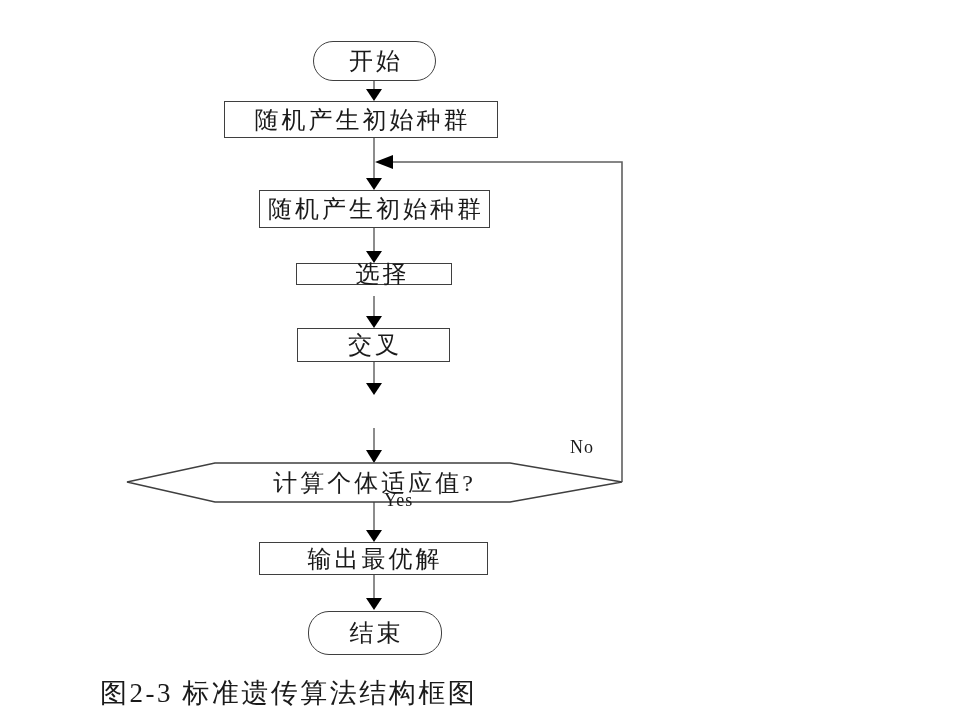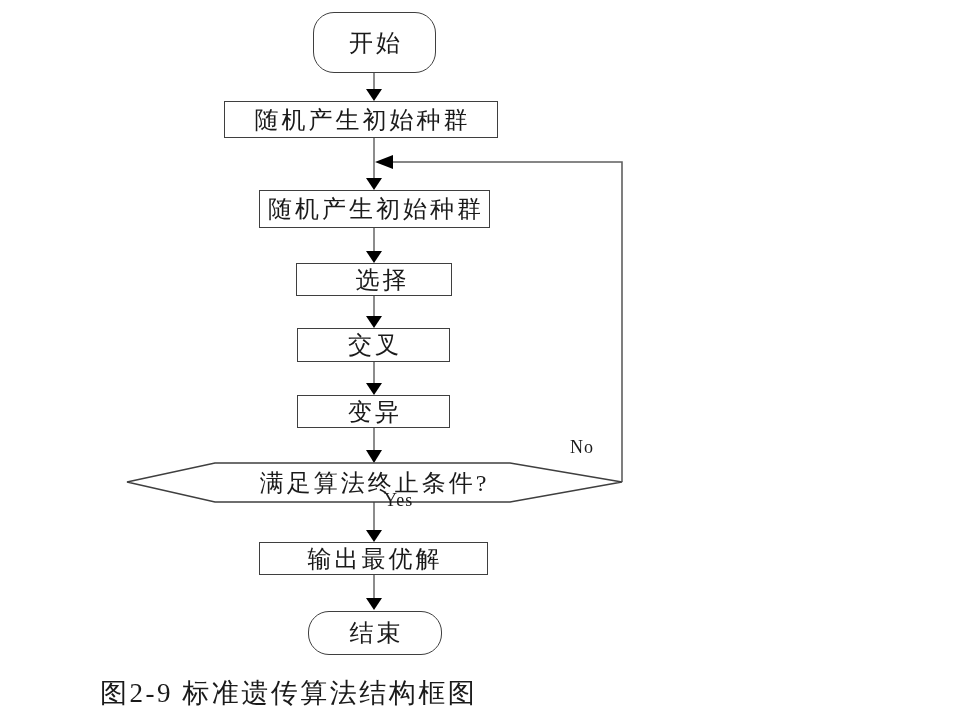--- a/index.html
+++ b/index.html
@@ -93,37 +93,36 @@
     <polygon class="head" points="366,383 382,383 374,395"></polygon>
     <polygon class="head" points="366,450 382,450 374,463"></polygon>
     <polygon class="head" points="366,530 382,530 374,542"></polygon>
     <polygon class="head" points="366,598 382,598 374,610"></polygon>
 
     <polygon class="head" points="393,155 393,169 375,162"></polygon>
 
     <polygon class="hex" points="127,482 215,463 510,463 622,482 510,502 215,502"></polygon>
   </svg>
 
-  <div class="node stadium" style="left:313px; top:12px; width:123px; height:61px;">开始</div>
+  <div class="node stadium" style="left:313px; top:41px; width:123px; height:40px;">开始</div>
 
   <div class="node" style="left:224px; top:101px; width:274px; height:37px;">随机产生初始种群</div>
 
   <div class="node" style="left:259px; top:190px; width:231px; height:38px;">随机产生初始种群</div>
 
-  <div class="node" style="left:296px; top:263px; width:156px; height:33px;padding-left:14px;">选择</div>
+  <div class="node" style="left:296px; top:263px; width:156px; height:22px;padding-left:14px;">选择</div>
 
   <div class="node" style="left:297px; top:328px; width:153px; height:34px;text-align:center;">交叉</div>
 
-  <div class="node" style="left:297px; top:395px; width:153px; height:33px;">变异</div>
 
-  <div class="hex-label">满足算法终止条件?</div>
+  <div class="hex-label">计算个体适应值?</div>
 
   <div class="edge-label no">No</div>
 
   <div class="edge-label yes">Yes</div>
 
   <div class="node stadium" style="left:308px; top:611px; width:134px; height:44px;">结束</div>
 
   <div class="node" style="left:259px; top:542px; width:229px; height:33px;">输出最优解</div>
 
-  <div class="caption">图2-9 标准遗传算法结构框图</div>
+  <div class="caption">图2-3 标准遗传算法结构框图</div>
 
 </div>
 
 </body></html>

